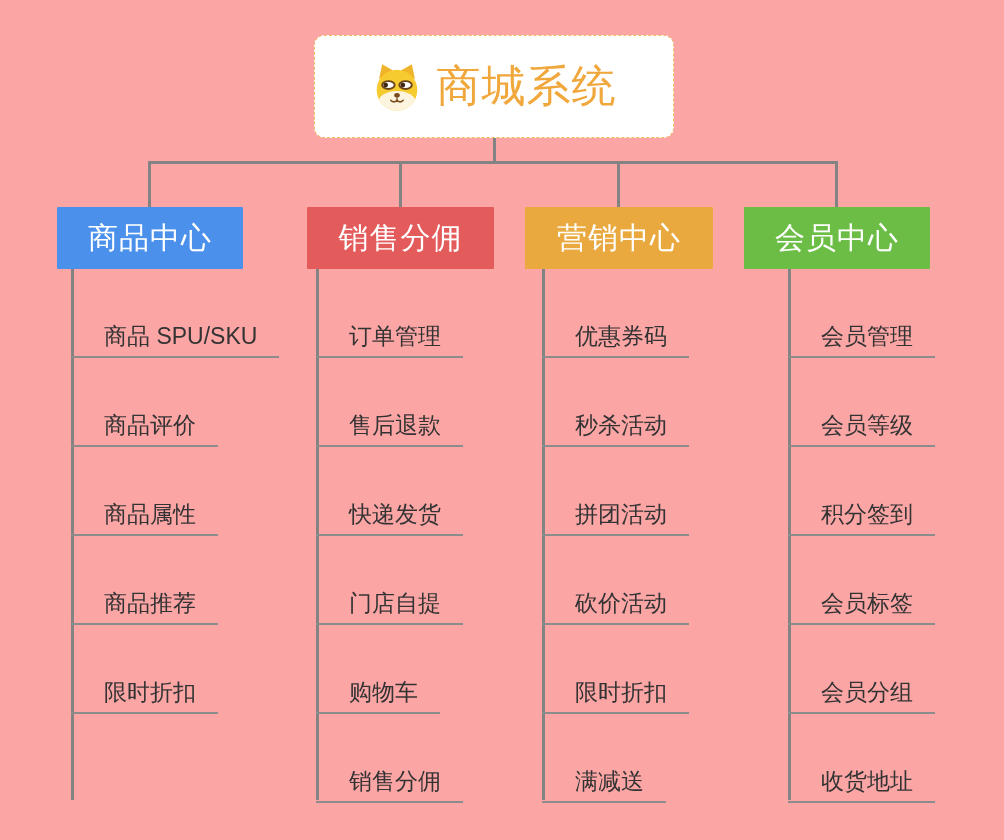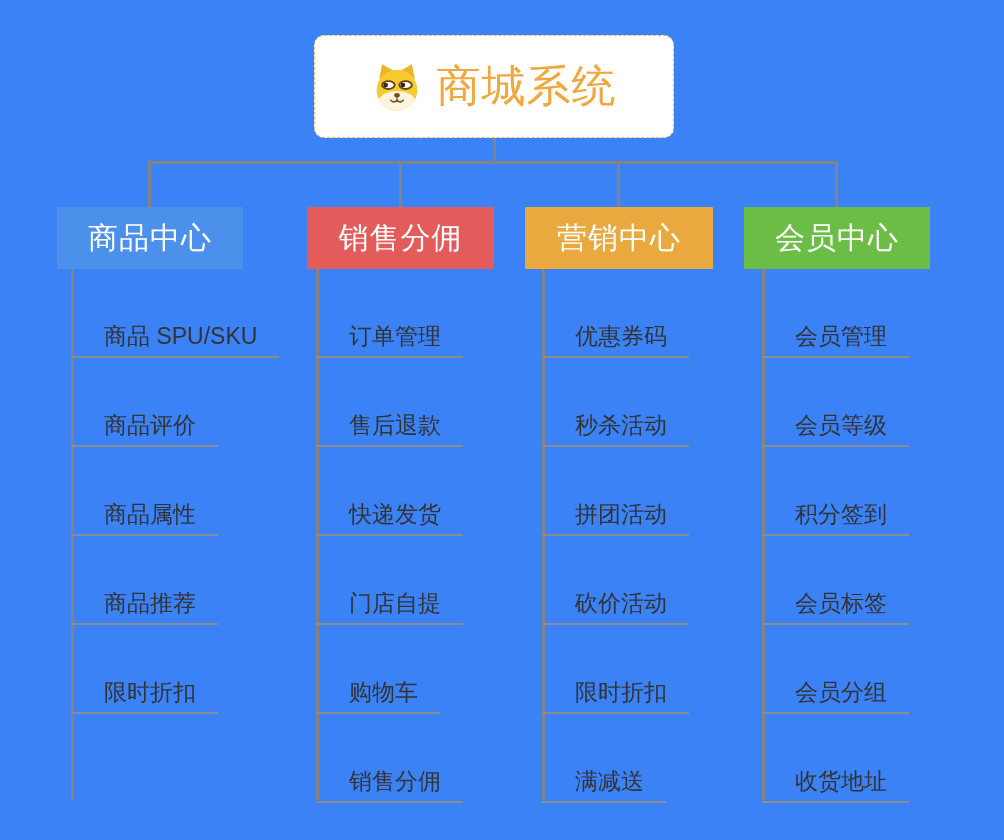--- a/index.html
+++ b/index.html
@@ -61,21 +61,21 @@
     cursor: default;
   }
   .hdr-0 { left: 57px;  width: 186px; }
   .hdr-1 { left: 307px; width: 187px; }
   .hdr-2 { left: 525px; width: 188px; }
   .hdr-3 { left: 744px; width: 186px; }
 
   
   .column { position: absolute; top: 269px; }
   .col-0 { left: 71px; }  .col-1 { left: 316px; }
-  .col-2 { left: 542px; } .col-3 { left: 762px; }
+  .col-2 { left: 542px; } .col-3 { left: 788px; }
   .trunk {
     position: absolute;
     left: 0; top: 0;
     width: 3px; height: 531px;
   }
   .topic {
     position: relative;
     width: max-content;
     font-size: 23px;
     color: #333333;
@@ -85,21 +85,21 @@
     margin-top: 52px;
     white-space: nowrap;
   }
   .topic:first-of-type { margin-top: 49px; }
 
   .conn { background: #838383; }
 </style>
 </head>
 <body>
 
-<div id="canvas" style="background: #3b82f6;">
+<div id="canvas" style="background: #fca5a5;">
 
   <div class="line v-line conn root-stub" style="background: rgb(131, 131, 131);"></div>
   <div class="line h-line conn bus-line" style="background: rgb(131, 131, 131);"></div>
   <div class="line v-line conn drop drop-0" style="background: rgb(131, 131, 131);"></div>
   <div class="line v-line conn drop drop-1" style="background: rgb(131, 131, 131);"></div>
   <div class="line v-line conn drop drop-2" style="background: rgb(131, 131, 131);"></div>
   <div class="line v-line conn drop drop-3" style="background: rgb(131, 131, 131);"></div>
 
   <div class="root-node" style="border-color: rgb(239, 190, 98); background: rgb(255, 255, 255);">
     <svg class="root-icon" viewBox="0 0 64 64" aria-hidden="true">

